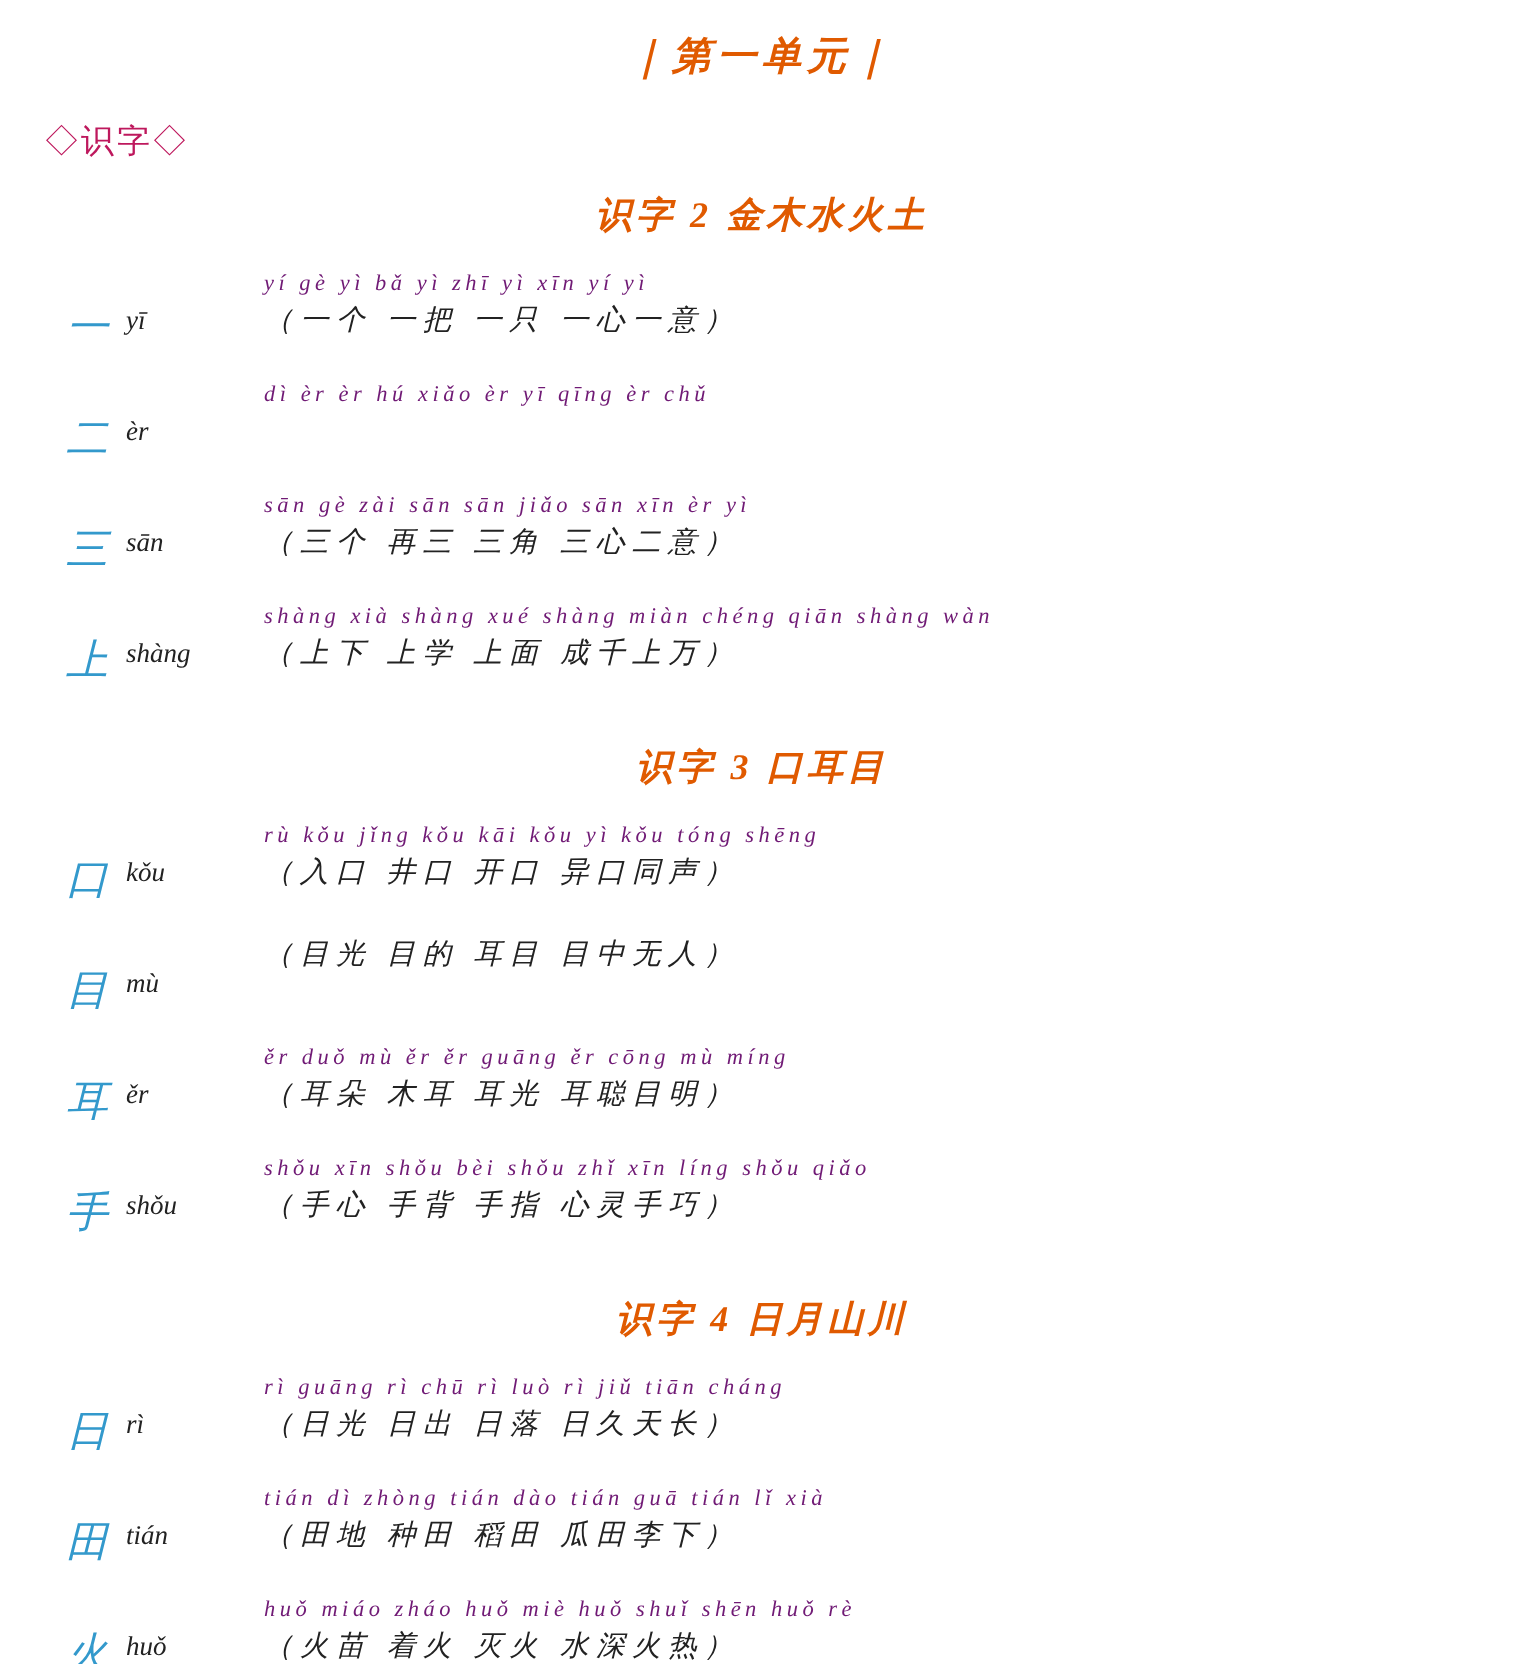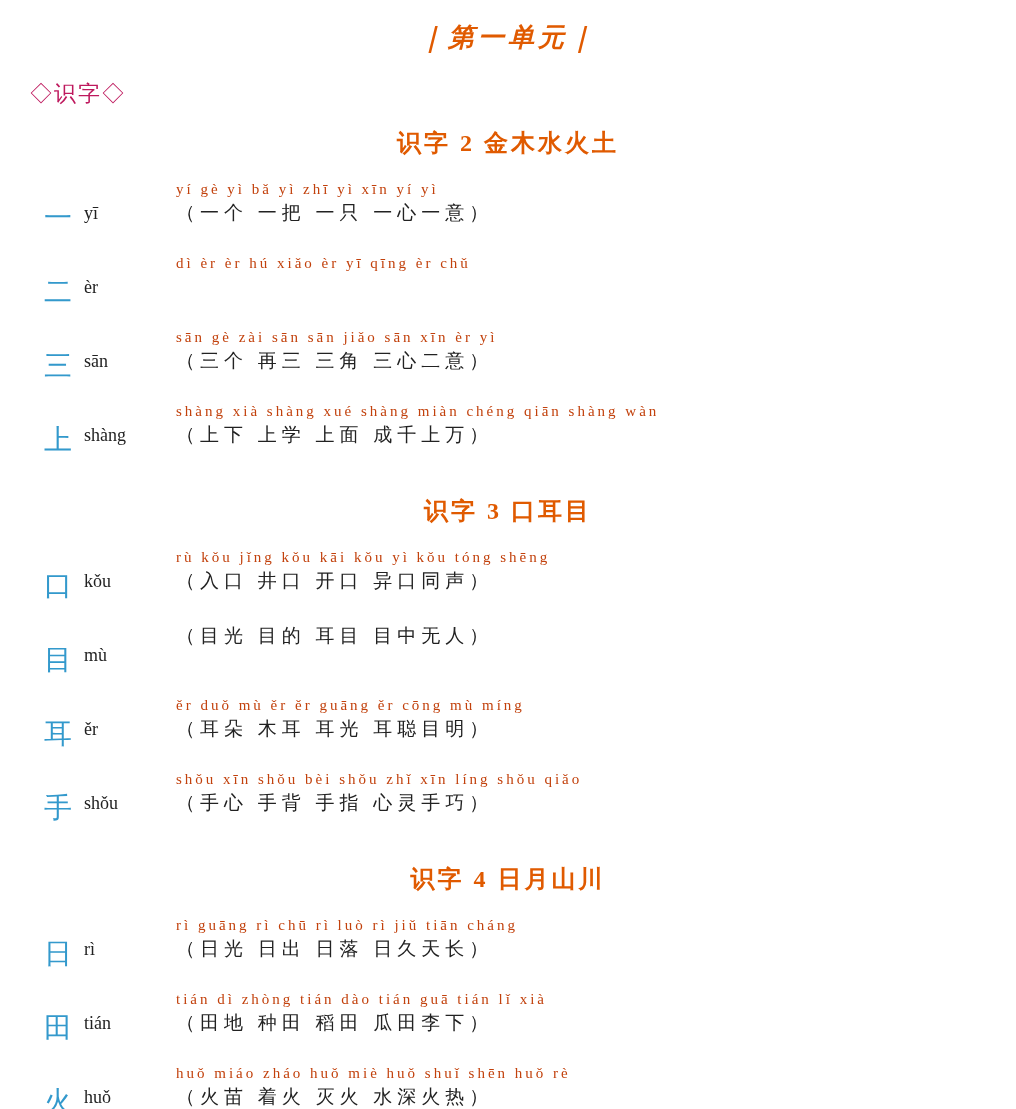--- a/index.html
+++ b/index.html
@@ -34,20 +34,21 @@
       text-align: center;
       font-size: 24px;
       color: #e05a00;
       font-weight: bold;
       margin: 10px 0 22px 0;
       letter-spacing: 3px;
     }
 
     .lesson-block {
       margin-bottom: 36px;
+      font-style: italic;
     }
 
     .char-row {
       display: flex;
       align-items: flex-start;
       margin-bottom: 18px;
       padding-left: 10px;
     }
 
     .char-hanzi {
@@ -68,21 +69,21 @@
       padding-left: 8px;
     }
 
     .char-content {
       flex: 1;
       padding-left: 20px;
     }
 
     .pinyin-line {
       font-size: 15px;
-      color: #c2410c;
+      color: #701a75;
       letter-spacing: 3px;
       margin-bottom: 2px;
       white-space: nowrap;
     }
 
     .words-line {
       font-size: 19px;
       color: #222;
       letter-spacing: 5px;
       white-space: nowrap;

